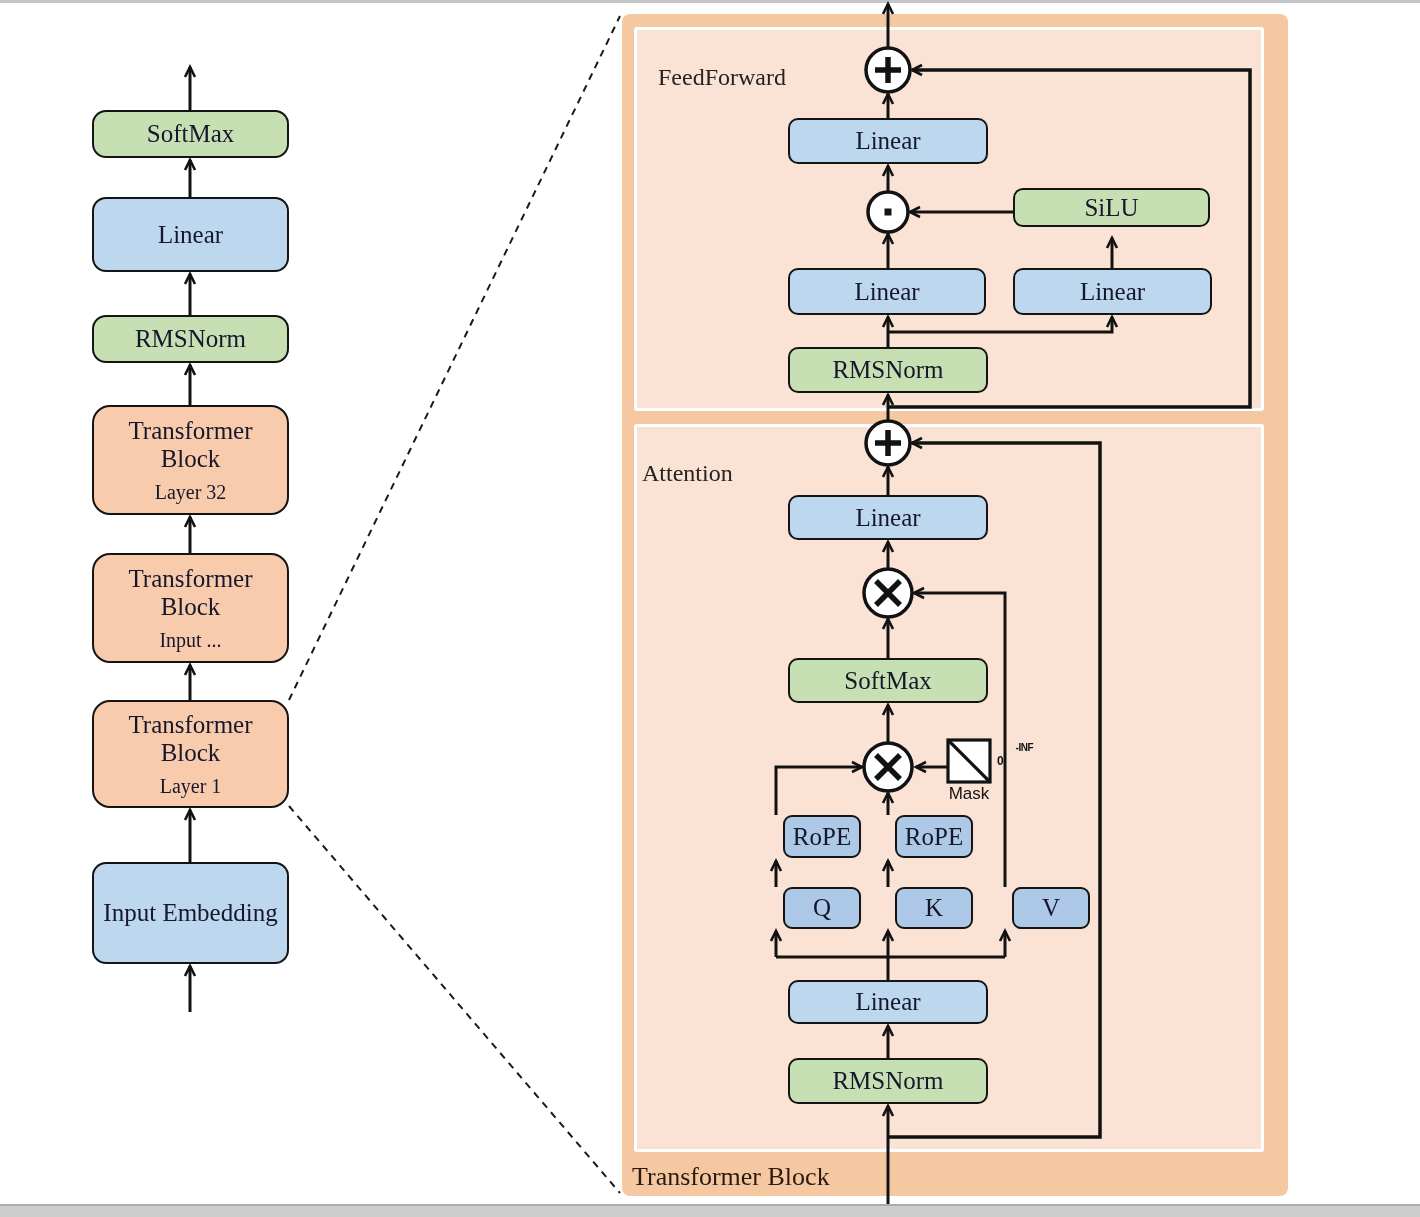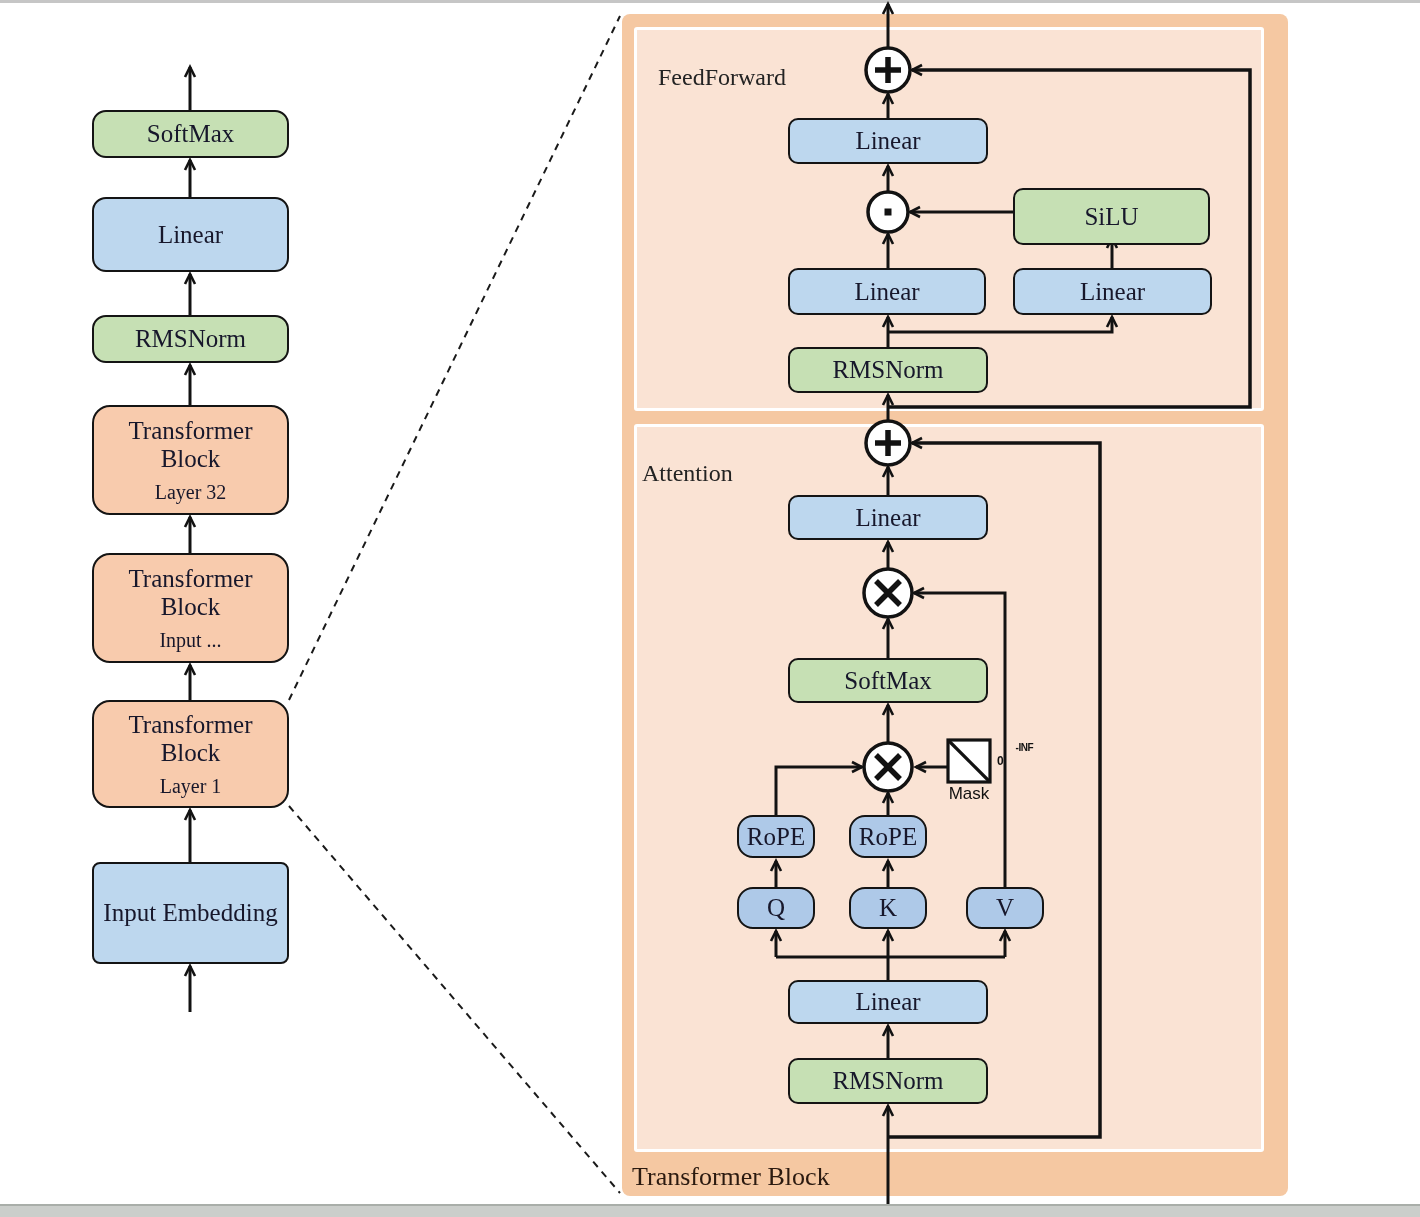--- a/index.html
+++ b/index.html
@@ -25,21 +25,21 @@
   .box{position:absolute;box-sizing:border-box;border:2.5px solid #141414;
        display:flex;flex-direction:column;align-items:center;justify-content:center;
        text-align:center;color:#17172b;font-size:25px;line-height:1.12;padding:0 8px;}
   .blue{background:var(--box-blue,#bdd7ee);}
   .blue2{background:var(--box-blue-dark,#aec9e8);}
   .green{background:var(--box-green,#c6e0b4);padding-left:8px;}
   .orange{background:var(--box-orange,#f8cbad);}
   .r14{border-radius:14px;}
   .r18{border-radius:18px;}
   .r10{border-radius:10px;}
-  .r9{border-radius:16px;}
+  .r9{border-radius:9px;margin-left:46px;}
   .sub{font-size:20px;margin-top:8px;}
 
   .sec-label{position:absolute;font-size:24px;color:#232323;}
   .footer-label{position:absolute;left:632px;top:1162px;font-size:26px;color:#2b1a10;}
 
   .mask-box{position:absolute;left:948px;top:740px;width:42px;height:42px;
             font-family:"Liberation Sans","DejaVu Sans",sans-serif;color:#111;margin-left:44px;}
   .mask-neginf{position:absolute;top:2px;right:1px;font-size:10px;font-weight:bold;letter-spacing:-0.5px;}
   .mask-zero{position:absolute;left:5px;top:14px;font-size:12px;font-weight:bold;}
   .mask-label{position:absolute;left:938px;top:784px;width:62px;text-align:center;
@@ -157,28 +157,28 @@
     <span class="sub">Layer 32</span>
   </div>
   <div class="box orange r18" style="left:92px;top:553px;width:197px;height:110px;">
     <span>Transformer Block</span>
     <span class="sub">Input ...</span>
   </div>
   <div class="box orange r18" style="left:92px;top:700px;width:197px;height:108px;">
     <span>Transformer Block</span>
     <span class="sub">Layer 1</span>
   </div>
-  <div class="box blue r14" style="left:92px;top:862px;width:197px;height:102px;border-radius:8px;">
+  <div class="box blue r14" style="left:92px;top:862px;width:197px;height:102px;">
     <span>Input Embedding</span>
   </div>
 
   <div class="box blue r10" style="left:788px;top:118px;width:200px;height:46px;">
     <span>Linear</span>
   </div>
-  <div class="box green r10" style="left:1013px;top:188px;width:197px;height:57px;">
+  <div class="box green r10" style="left:1013px;top:188px;width:197px;height:39px;">
     <span>SiLU</span>
   </div>
   <div class="box blue r10" style="left:788px;top:268px;width:198px;height:47px;">
     <span>Linear</span>
   </div>
   <div class="box blue r10" style="left:1013px;top:268px;width:199px;height:47px;">
     <span>Linear</span>
   </div>
   <div class="box green r10" style="left:788px;top:347px;width:200px;height:46px;">
     <span>RMSNorm</span>

